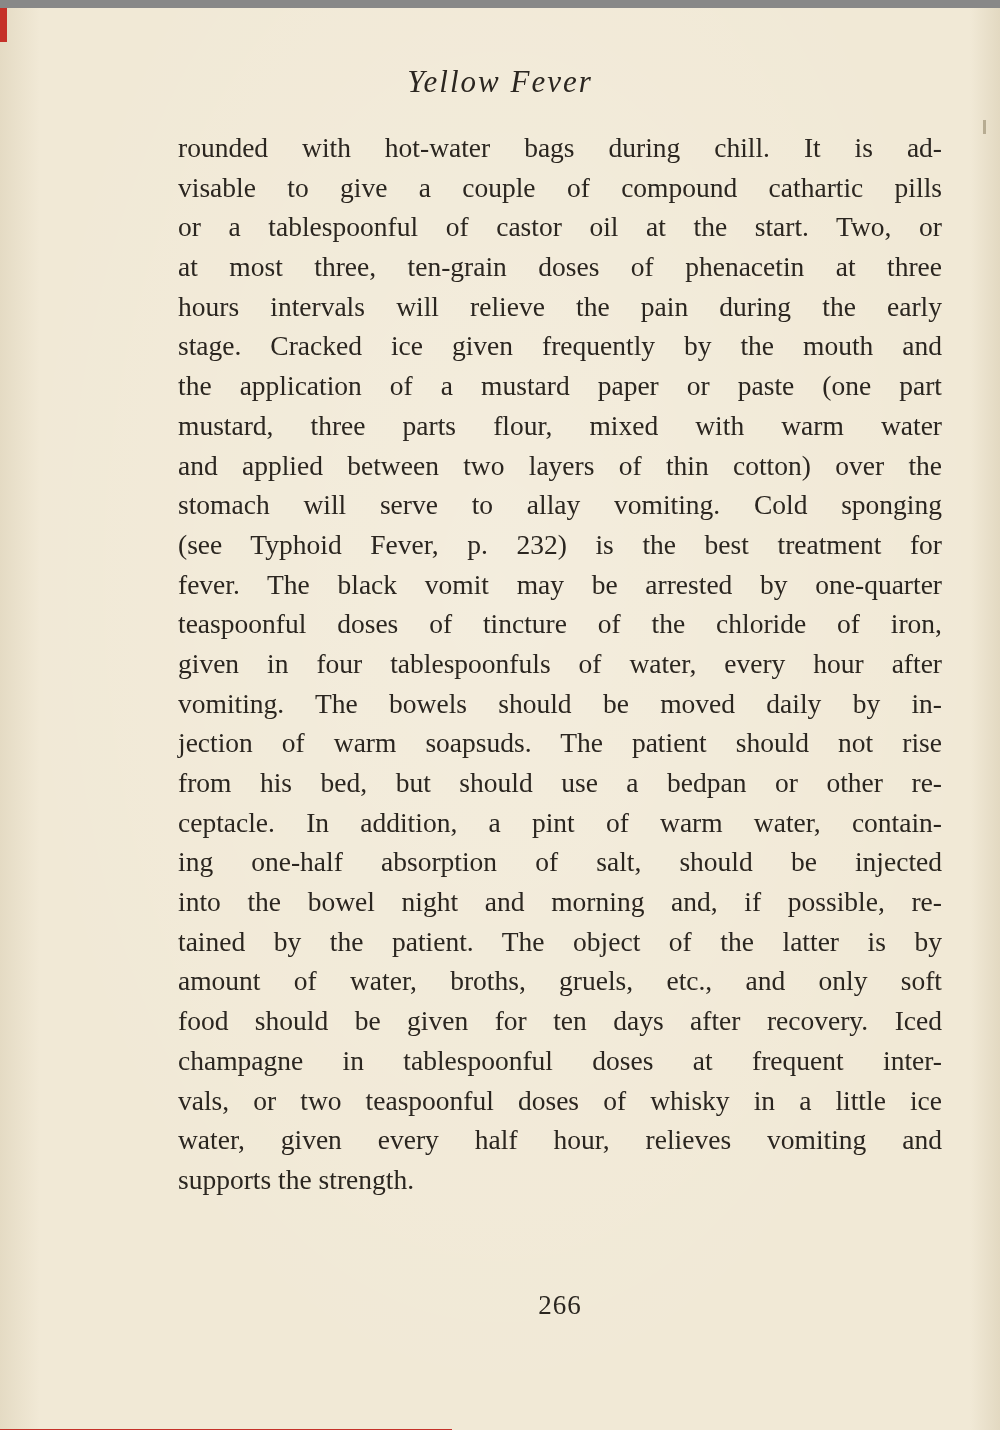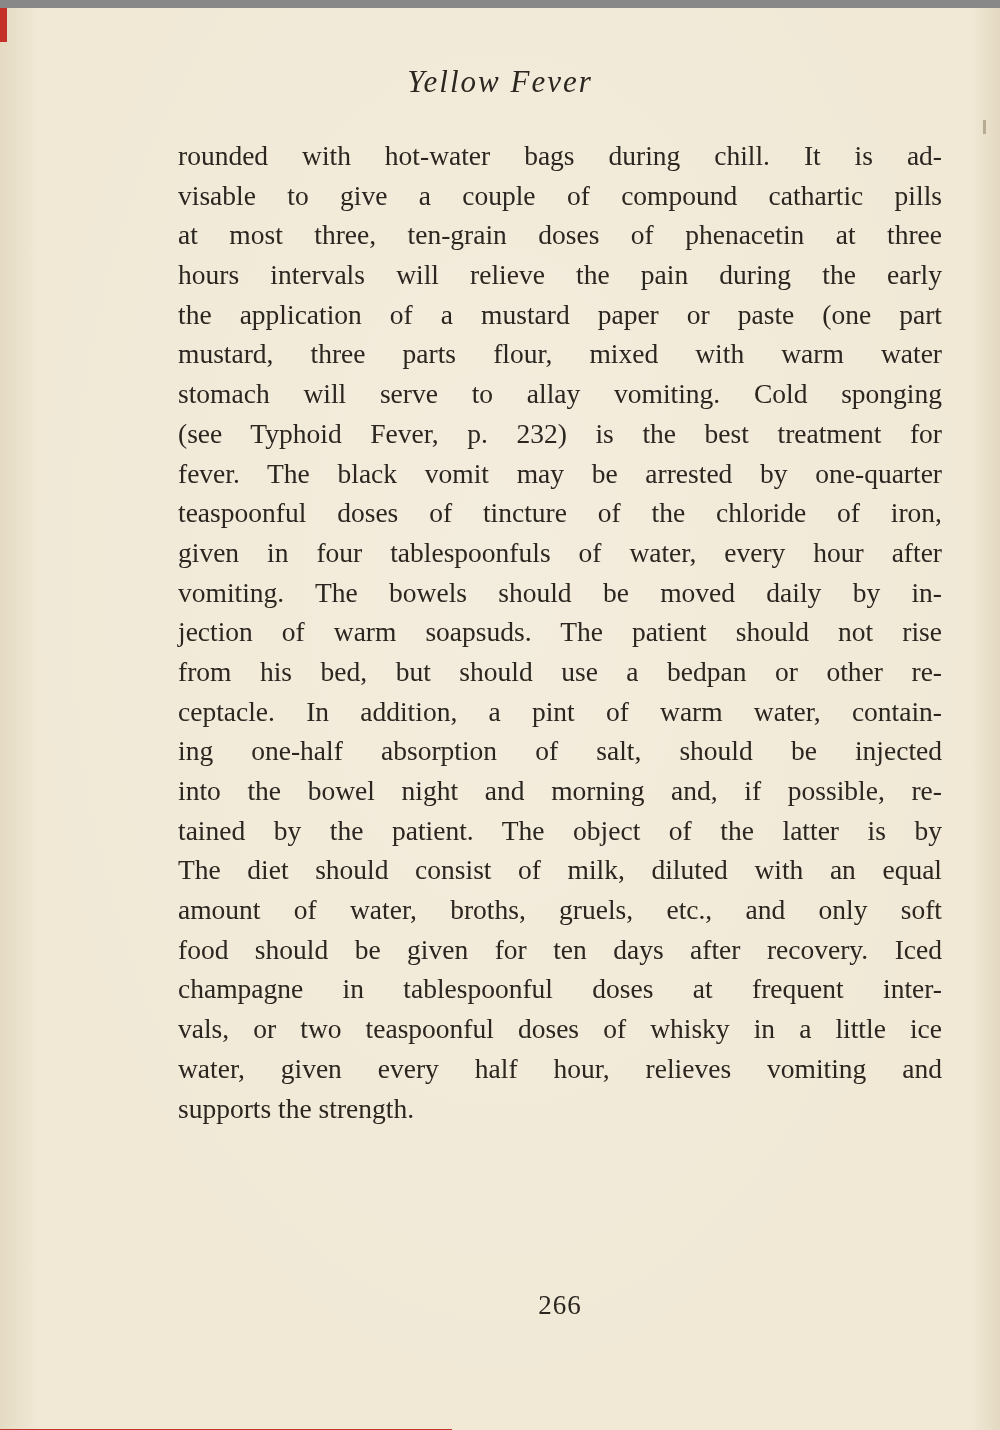--- a/index.html
+++ b/index.html
@@ -21,21 +21,21 @@
     top: 56px;
     left: 0;
     width: 100%;
     text-align: center;
     font-style: italic;
     font-size: 31px;
     letter-spacing: 2px;
   }
   .body-block {
     position: absolute;
-    top: 128px;
+    top: 120px;
     left: 178px;
     width: 764px;
     font-size: 27.5px;
   }
   .text-line {
     text-align: justify;
     text-align-last: justify;
     line-height: 39.7px;
     height: 39.7px;
     white-space: nowrap;
@@ -83,37 +83,39 @@
 <div class="scan-page">
 
   <span class="edge-mark-top-left"></span>
   <span class="edge-tick-right"></span>
 
   <div class="header-title">Yellow Fever</div>
 
   <div class="body-block">
     <div class="text-line">rounded with hot-water bags during chill.  It is ad-</div>
     <div class="text-line">visable to give a couple of compound cathartic pills</div>
+    <div class="text-line">or a tablespoonful of castor oil at the start.  Two, or</div>
     <div class="text-line">at most three, ten-grain doses of phenacetin at three</div>
     <div class="text-line">hours intervals will relieve the pain during the early</div>
+    <div class="text-line">stage.  Cracked ice given frequently by the mouth and</div>
     <div class="text-line">the application of a mustard paper or paste (one part</div>
     <div class="text-line">mustard, three parts flour, mixed with warm water</div>
+    <div class="text-line">and applied between two layers of thin cotton) over the</div>
     <div class="text-line">stomach will serve to allay vomiting.  Cold sponging</div>
     <div class="text-line">(see Typhoid Fever, p. 232) is the best treatment for</div>
     <div class="text-line">fever.  The black vomit may be arrested by one-quarter</div>
     <div class="text-line">teaspoonful doses of tincture of the chloride of iron,</div>
     <div class="text-line">given in four tablespoonfuls of water, every hour after</div>
     <div class="text-line">vomiting.  The bowels should be moved daily by in-</div>
     <div class="text-line">jection of warm soapsuds.  The patient should not rise</div>
     <div class="text-line">from his bed, but should use a bedpan or other re-</div>
     <div class="text-line">ceptacle.  In addition, a pint of warm water, contain-</div>
     <div class="text-line">ing one-half absorption of salt, should be injected</div>
     <div class="text-line">into the bowel night and morning and, if possible, re-</div>
     <div class="text-line">tained by the patient.  The object of the latter is by</div>
-    <div class="text-line">The diet should consist of milk, diluted with an equal</div>
     <div class="text-line">amount of water, broths, gruels, etc., and only soft</div>
     <div class="text-line">food should be given for ten days after recovery.  Iced</div>
     <div class="text-line">champagne in tablespoonful doses at frequent inter-</div>
     <div class="text-line">vals, or two teaspoonful doses of whisky in a little ice</div>
     <div class="text-line">water, given every half hour, relieves vomiting and</div>
     <div class="text-line last-line">supports the strength.</div>
   </div>
 
   <div class="page-number">266</div>
 

